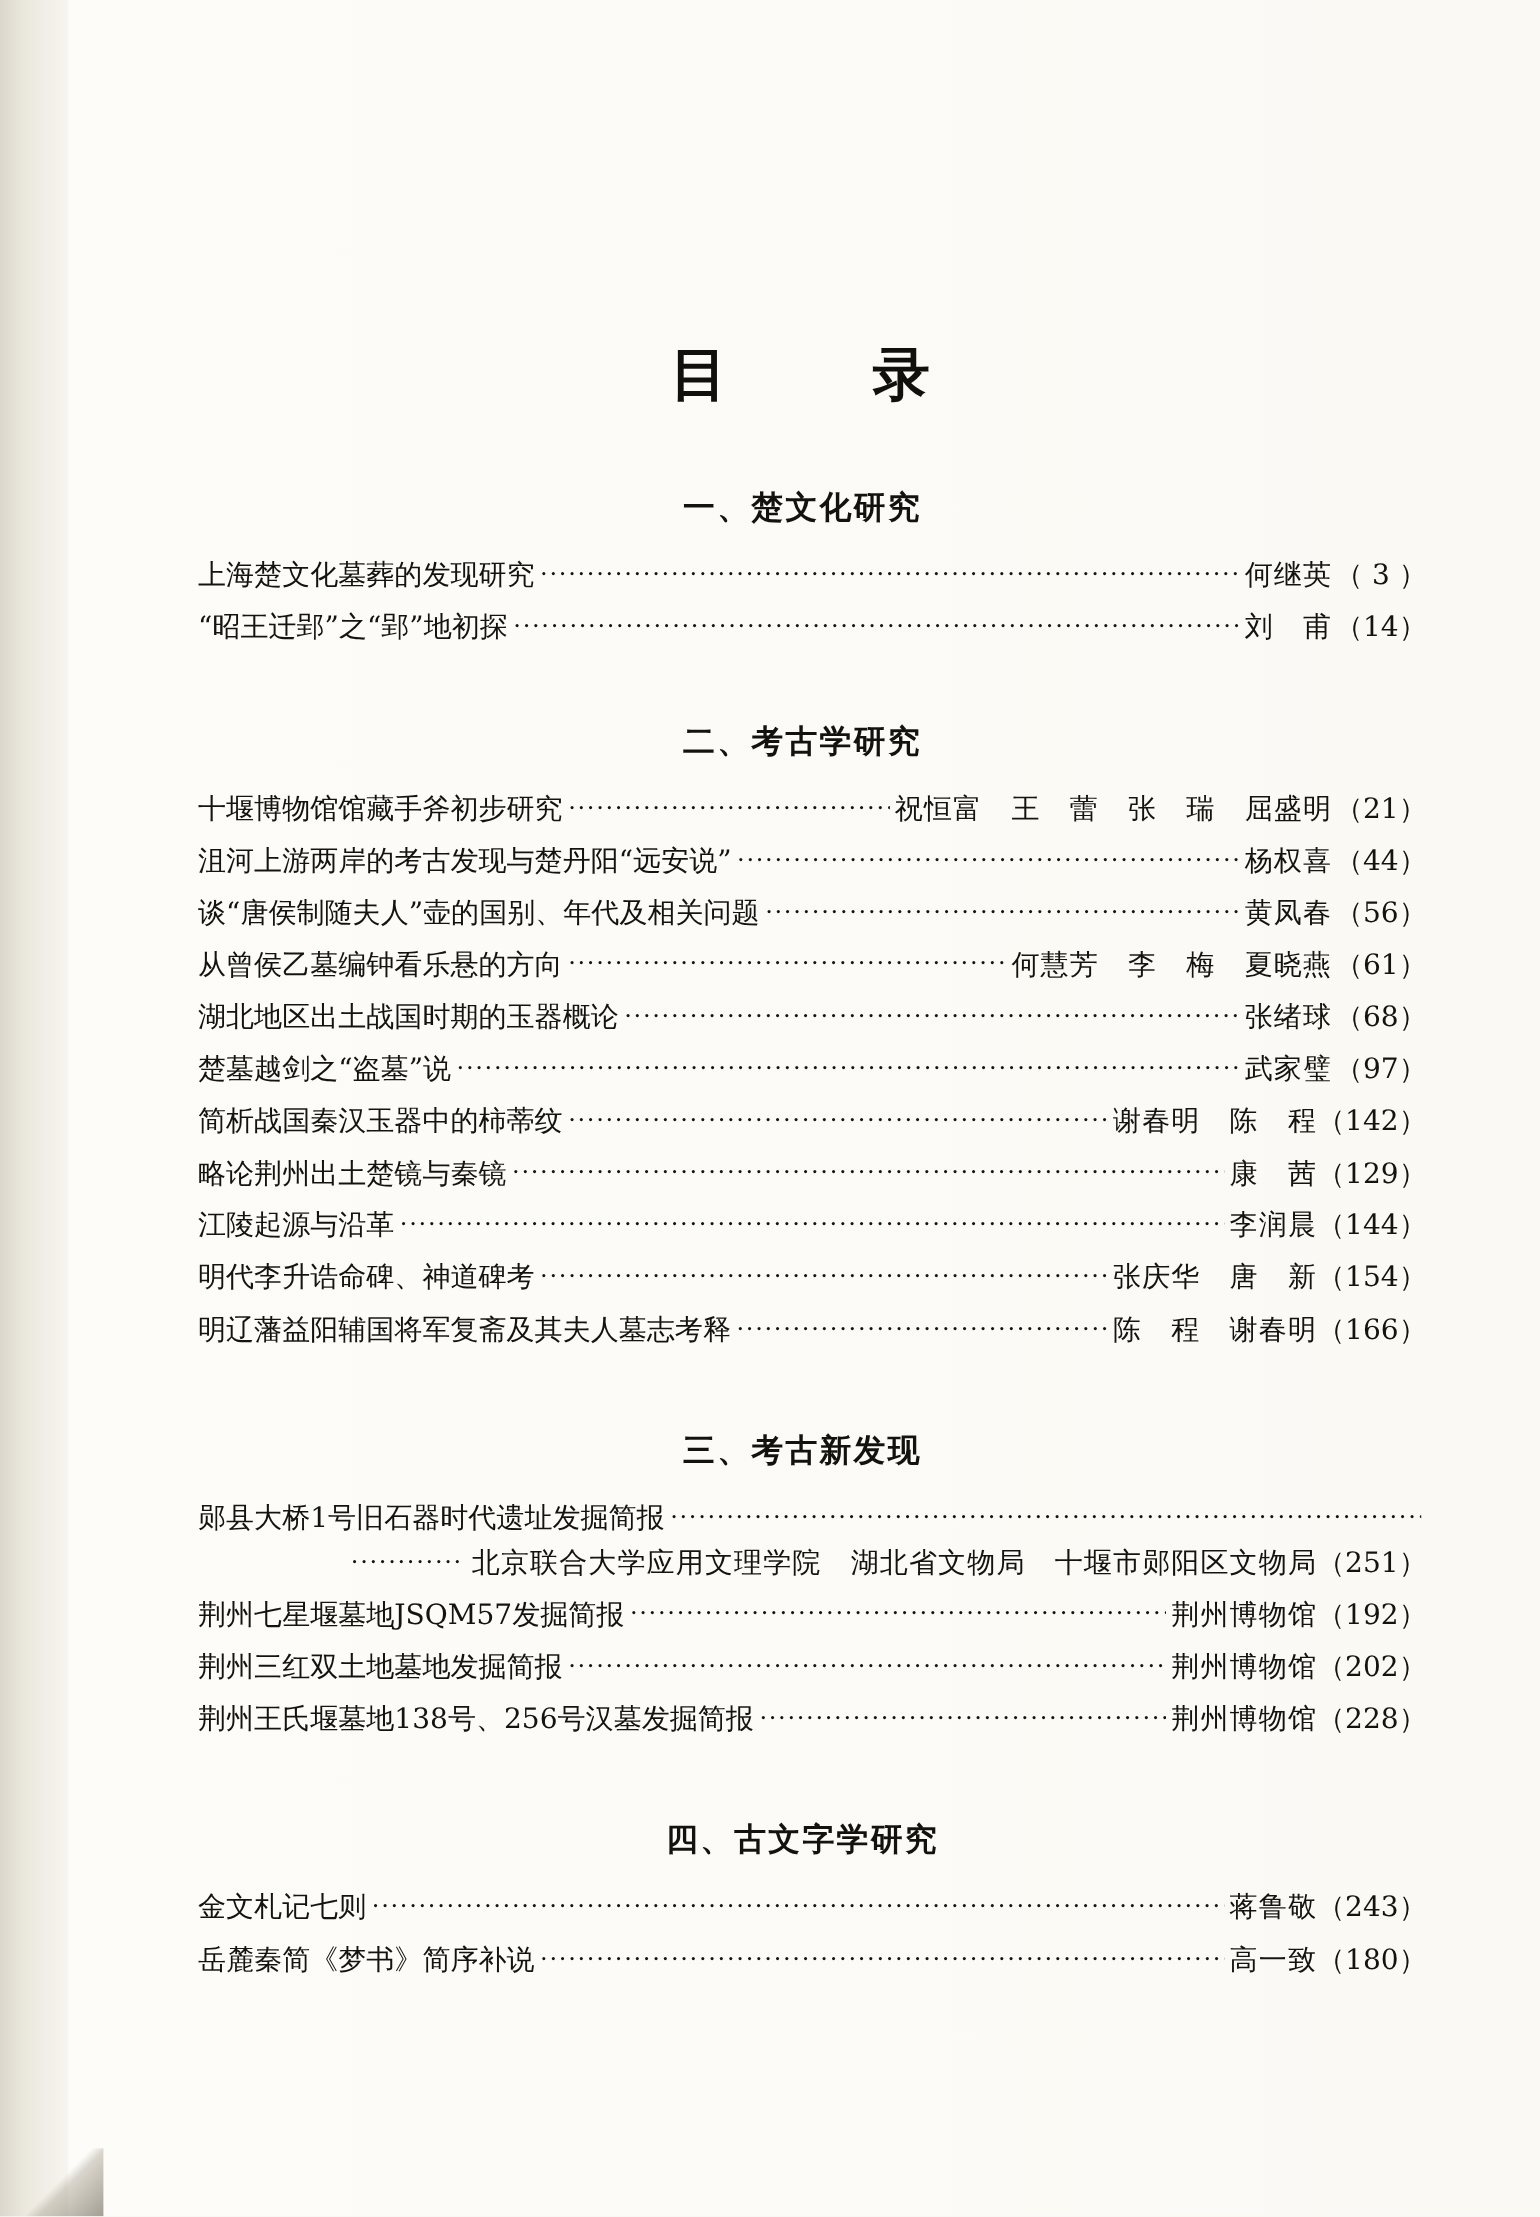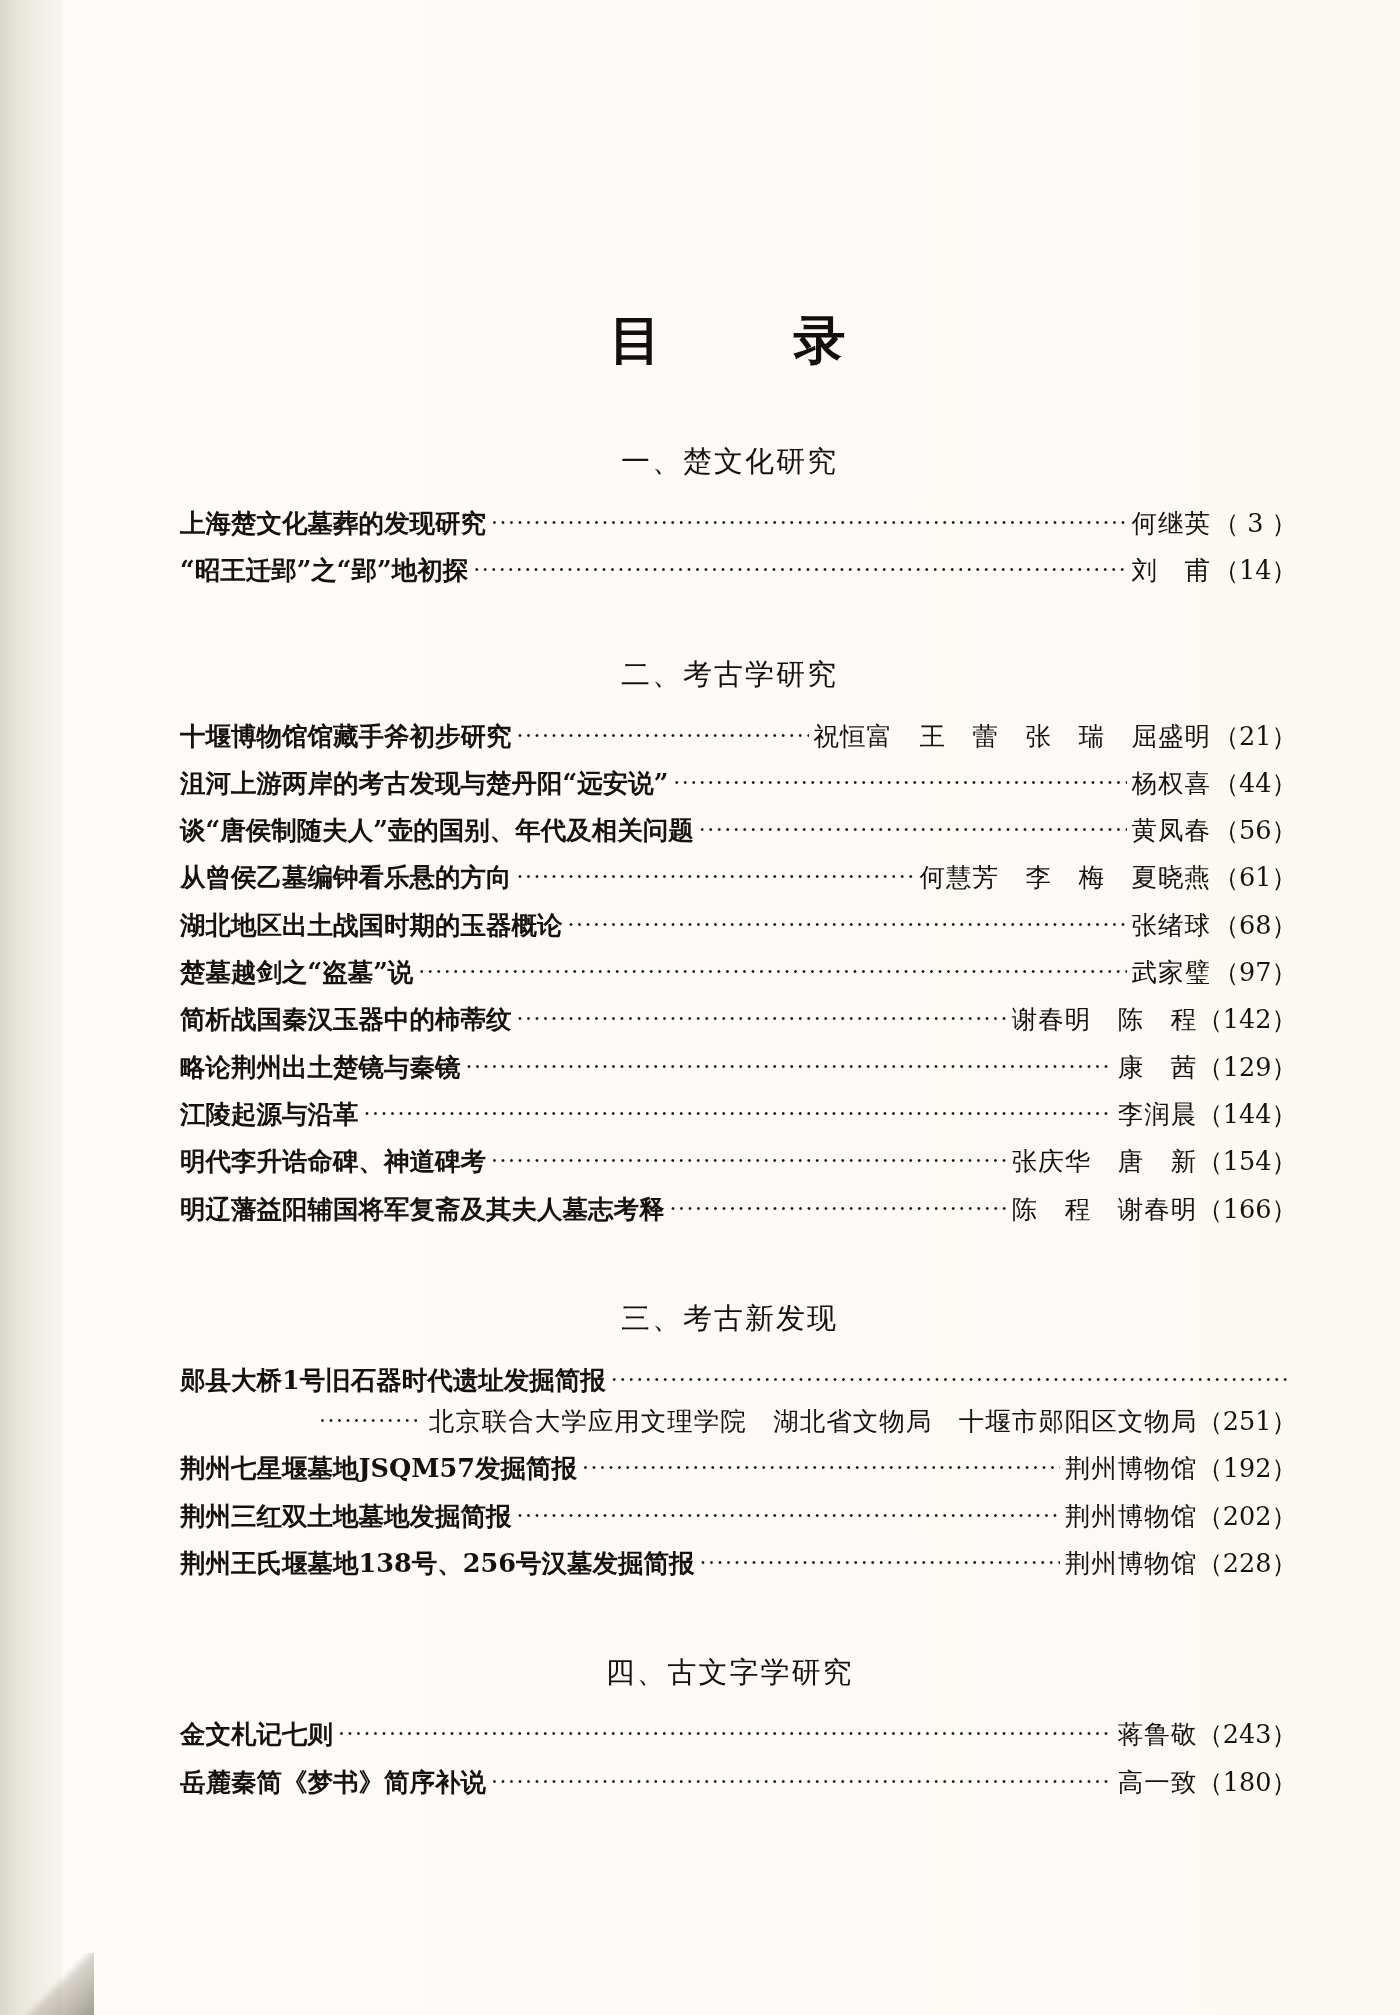--- a/index.html
+++ b/index.html
@@ -57,41 +57,40 @@
     font-weight: bold;
     letter-spacing: 40px;
     padding-top: 290px;
     padding-left: 36px;
     color: #12100c;
     font-family: "DejaVu Serif", "Liberation Serif", serif;
   }
   .section-heading {
     text-align: center;
     font-size: 29px;
-    font-weight: normal;
+    font-weight: bold;
     color: #14120e;
     margin-top: 66px;
     margin-bottom: 18px;
     letter-spacing: 2px;
   }
   .section-heading.sec2 { margin-top: 60px; }
   .entries { margin: 0; padding: 0; }
   .entry {
     display: flex;
     align-items: baseline;
     font-size: 25.5px;
     color: #16130f;
     line-height: 1.62;
     padding: 3px 0 3px 0;
     white-space: nowrap;
   }
   .entry .title {
     flex: 0 0 auto;
     padding-left: 18px;
-    font-weight: bold;
   }
   .entry .leader {
     flex: 1 1 auto;
     overflow: hidden;
     white-space: nowrap;
     color: #16130f;
     letter-spacing: 1.5px;
     font-size: 22px;
     position: relative;
     top: -2px;

